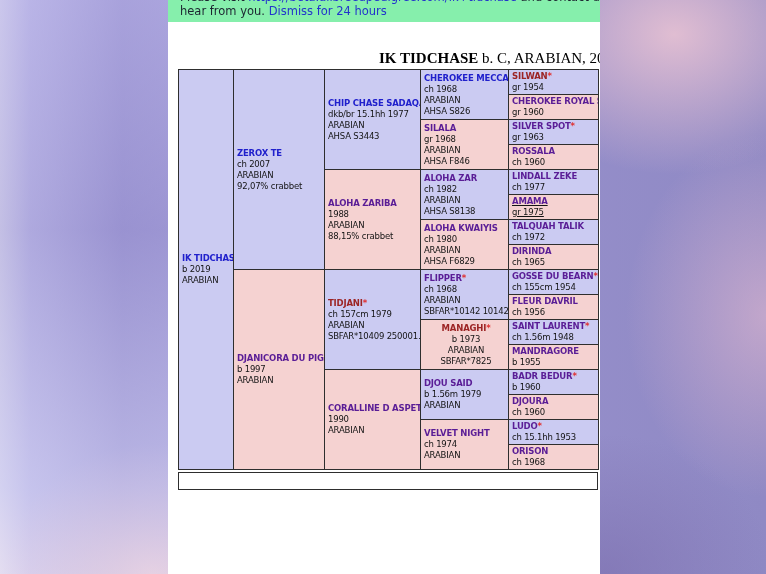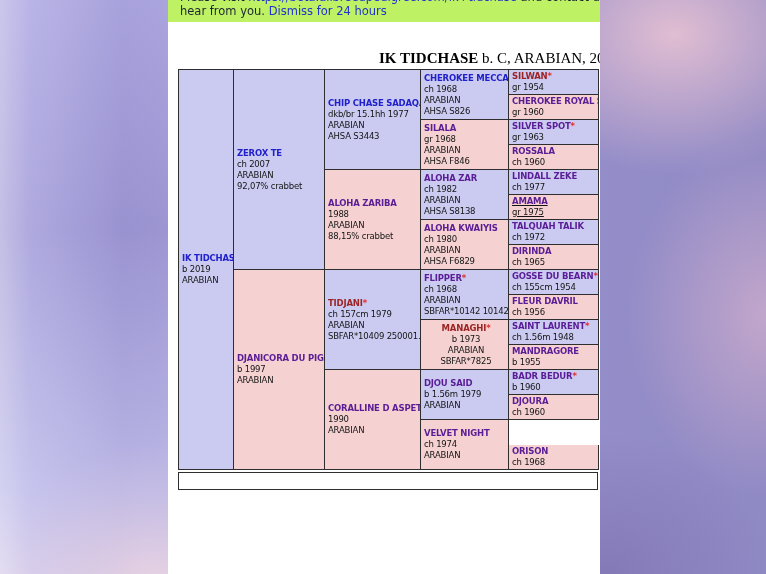--- a/index.html
+++ b/index.html
@@ -16,21 +16,21 @@
   }
   .bg-shade{position:absolute;left:0;top:0;width:168px;height:574px;
     background:linear-gradient(180deg, rgba(178,172,228,.55), rgba(150,143,208,.45) 40%, rgba(200,198,238,.65) 85%, rgba(225,215,238,.6));
     pointer-events:none;}
   .page{
     position:absolute;left:168px;top:0;width:432px;height:574px;
     background:#ffffff;overflow:hidden;
   }
   .notice{
     position:absolute;left:0;top:0;width:432px;height:22px;
-    background:#bef264;overflow:hidden;color:#1c2430;
+    background:#86efac;overflow:hidden;color:#1c2430;
   }
   .notice-inner{position:absolute;left:12px;top:-9px;font-size:11.5px;line-height:13.5px;white-space:nowrap;}
   .notice a,.notice .lnk{color:#2233cc;text-decoration:none;cursor:pointer;}
   .title{
     position:absolute;left:195px;top:50px;white-space:nowrap;
     font-family:"Liberation Serif",serif;font-size:15px;color:#000;margin-left:16px;
   }
   .title b{font-weight:bold;}
   .pedigree{
     position:absolute;left:10px;top:69px;
@@ -209,20 +209,24 @@
         <div>b 1955</div>
       </div>
       <div class="cell male" style="grid-area: 13 / 5 / span 1;">
         <a class="horse-link purple">BADR BEDUR<span class="star">*</span></a>
         <div>b 1960</div>
       </div>
       <div class="cell female" style="grid-area: 14 / 5 / span 1;">
         <a class="horse-link purple">DJOURA</a>
         <div>ch 1960</div>
       </div>
+      <div class="cell male" style="grid-area: 15 / 5 / span 1;">
+        <a class="horse-link purple">LUDO<span class="star">*</span></a>
+        <div>ch 15.1hh 1953</div>
+      </div>
       <div class="cell female" style="grid-area: 16 / 5 / span 1;">
         <a class="horse-link purple">ORISON</a>
         <div>ch 1968</div>
       </div>
     </div>
 
   <div class="footer-row"></div>
 
 </div>
 

